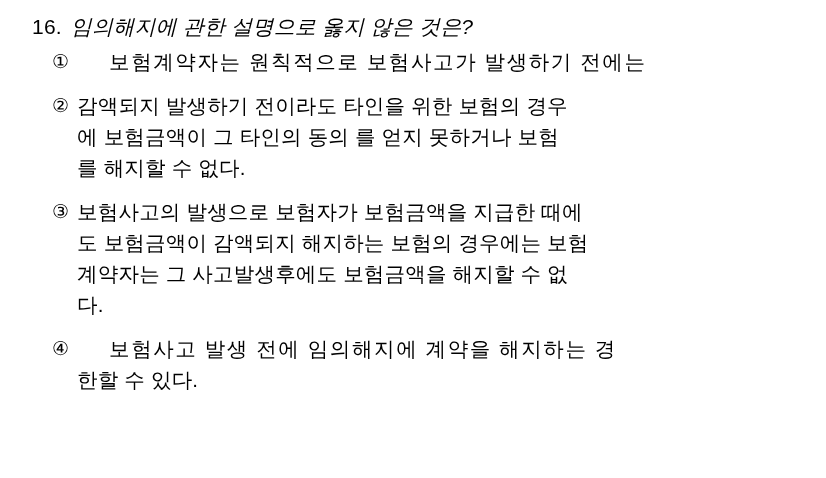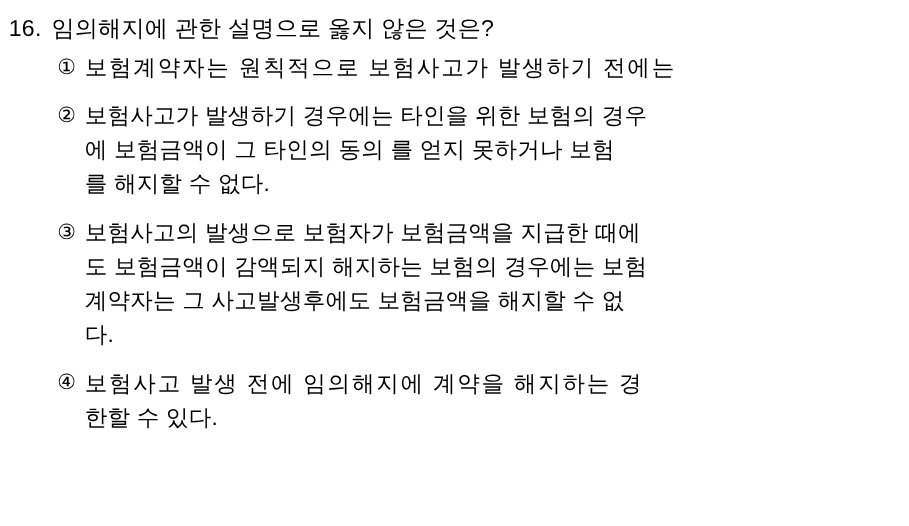--- a/index.html
+++ b/index.html
@@ -22,35 +22,36 @@
   }
   .question {
     position: absolute;
     left: 0;
     top: 0;
     width: 826px;
   }
   .q-stem {
     display: flex;
     align-items: flex-start;
-    padding: 12px 0 0 8px;
+    padding: 12px 0 0 32px;
   }
   .q-number {
     flex: 0 0 auto;
     font-size: 21px;
     line-height: 30px;
     letter-spacing: 0.2px;
     white-space: nowrap;
     padding-right: 9px;
   }
   .q-text {
     flex: 1 1 auto;
     font-size: 21px;
     line-height: 30px;
     letter-spacing: 0.2px;
+    font-style: italic;
   }
   .choices {
     padding: 4px 0 0 0;
     margin: 0;
   }
   .choice {
     display: flex;
     align-items: flex-start;
     padding: 0 0 0 52px;
     margin-bottom: 13px;
@@ -66,21 +67,21 @@
     flex: 1 1 auto;
     font-size: 20.5px;
     line-height: 31px;
     letter-spacing: 0.1px;
     max-width: 700px;
   }
   .choice-line {
     display: block;
     white-space: nowrap;
   }
-  .sp-w { letter-spacing: 1.6px; }
+  .sp-w { letter-spacing: 1.6px; margin-left: 32px; }
   .sp-n { letter-spacing: 0.2px; }
 </style>
 </head>
 <body>
 
 <div id="page">
   <div class="question">
 
     <div class="q-stem">
       <span class="q-number">16.</span>
@@ -92,21 +93,21 @@
       <div class="choice">
         <span class="choice-marker">①</span>
         <span class="choice-body">
           <span class="choice-line sp-w">보험계약자는 원칙적으로 보험사고가 발생하기 전에는</span>
         </span>
       </div>
 
       <div class="choice">
         <span class="choice-marker">②</span>
         <span class="choice-body">
-          <span class="choice-line sp-n">보험사고가 발생하기 경우에는 타인을 위한 보험의 경우</span>
+          <span class="choice-line sp-n">감액되지 발생하기 전이라도 타인을 위한 보험의 경우</span>
           <span class="choice-line sp-n">에 보험금액이 그 타인의 동의 를 얻지 못하거나 보험</span>
           <span class="choice-line sp-n">를 해지할 수 없다.</span>
         </span>
       </div>
 
       <div class="choice">
         <span class="choice-marker">③</span>
         <span class="choice-body">
           <span class="choice-line sp-n">보험사고의 발생으로 보험자가 보험금액을 지급한 때에</span>
           <span class="choice-line sp-n">도 보험금액이 감액되지 해지하는 보험의 경우에는 보험</span>

